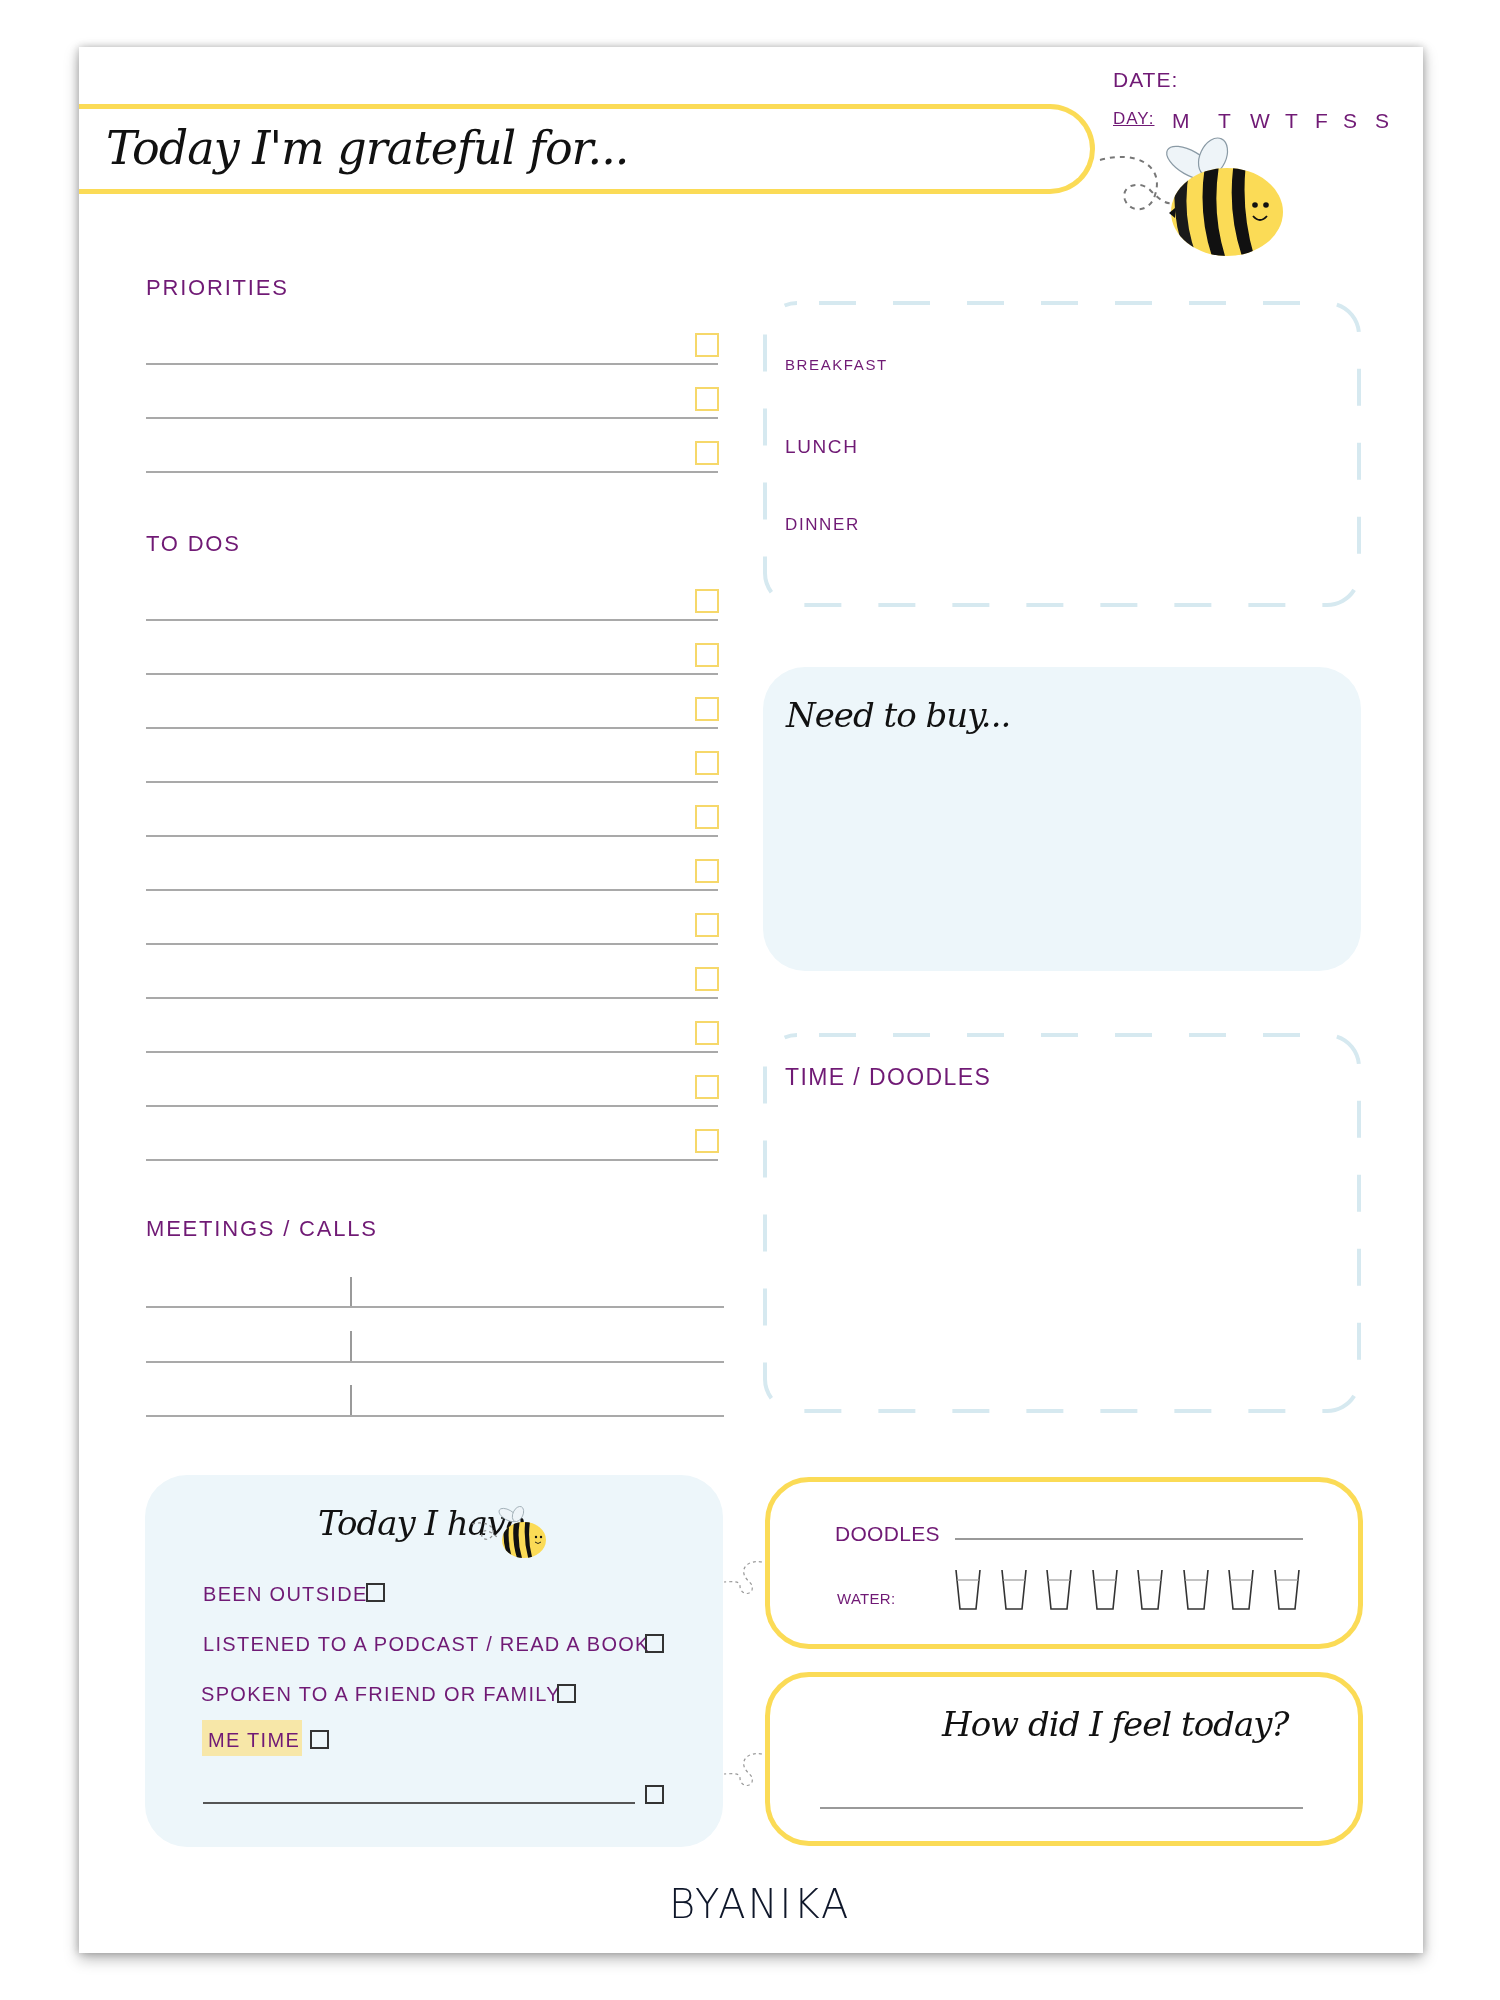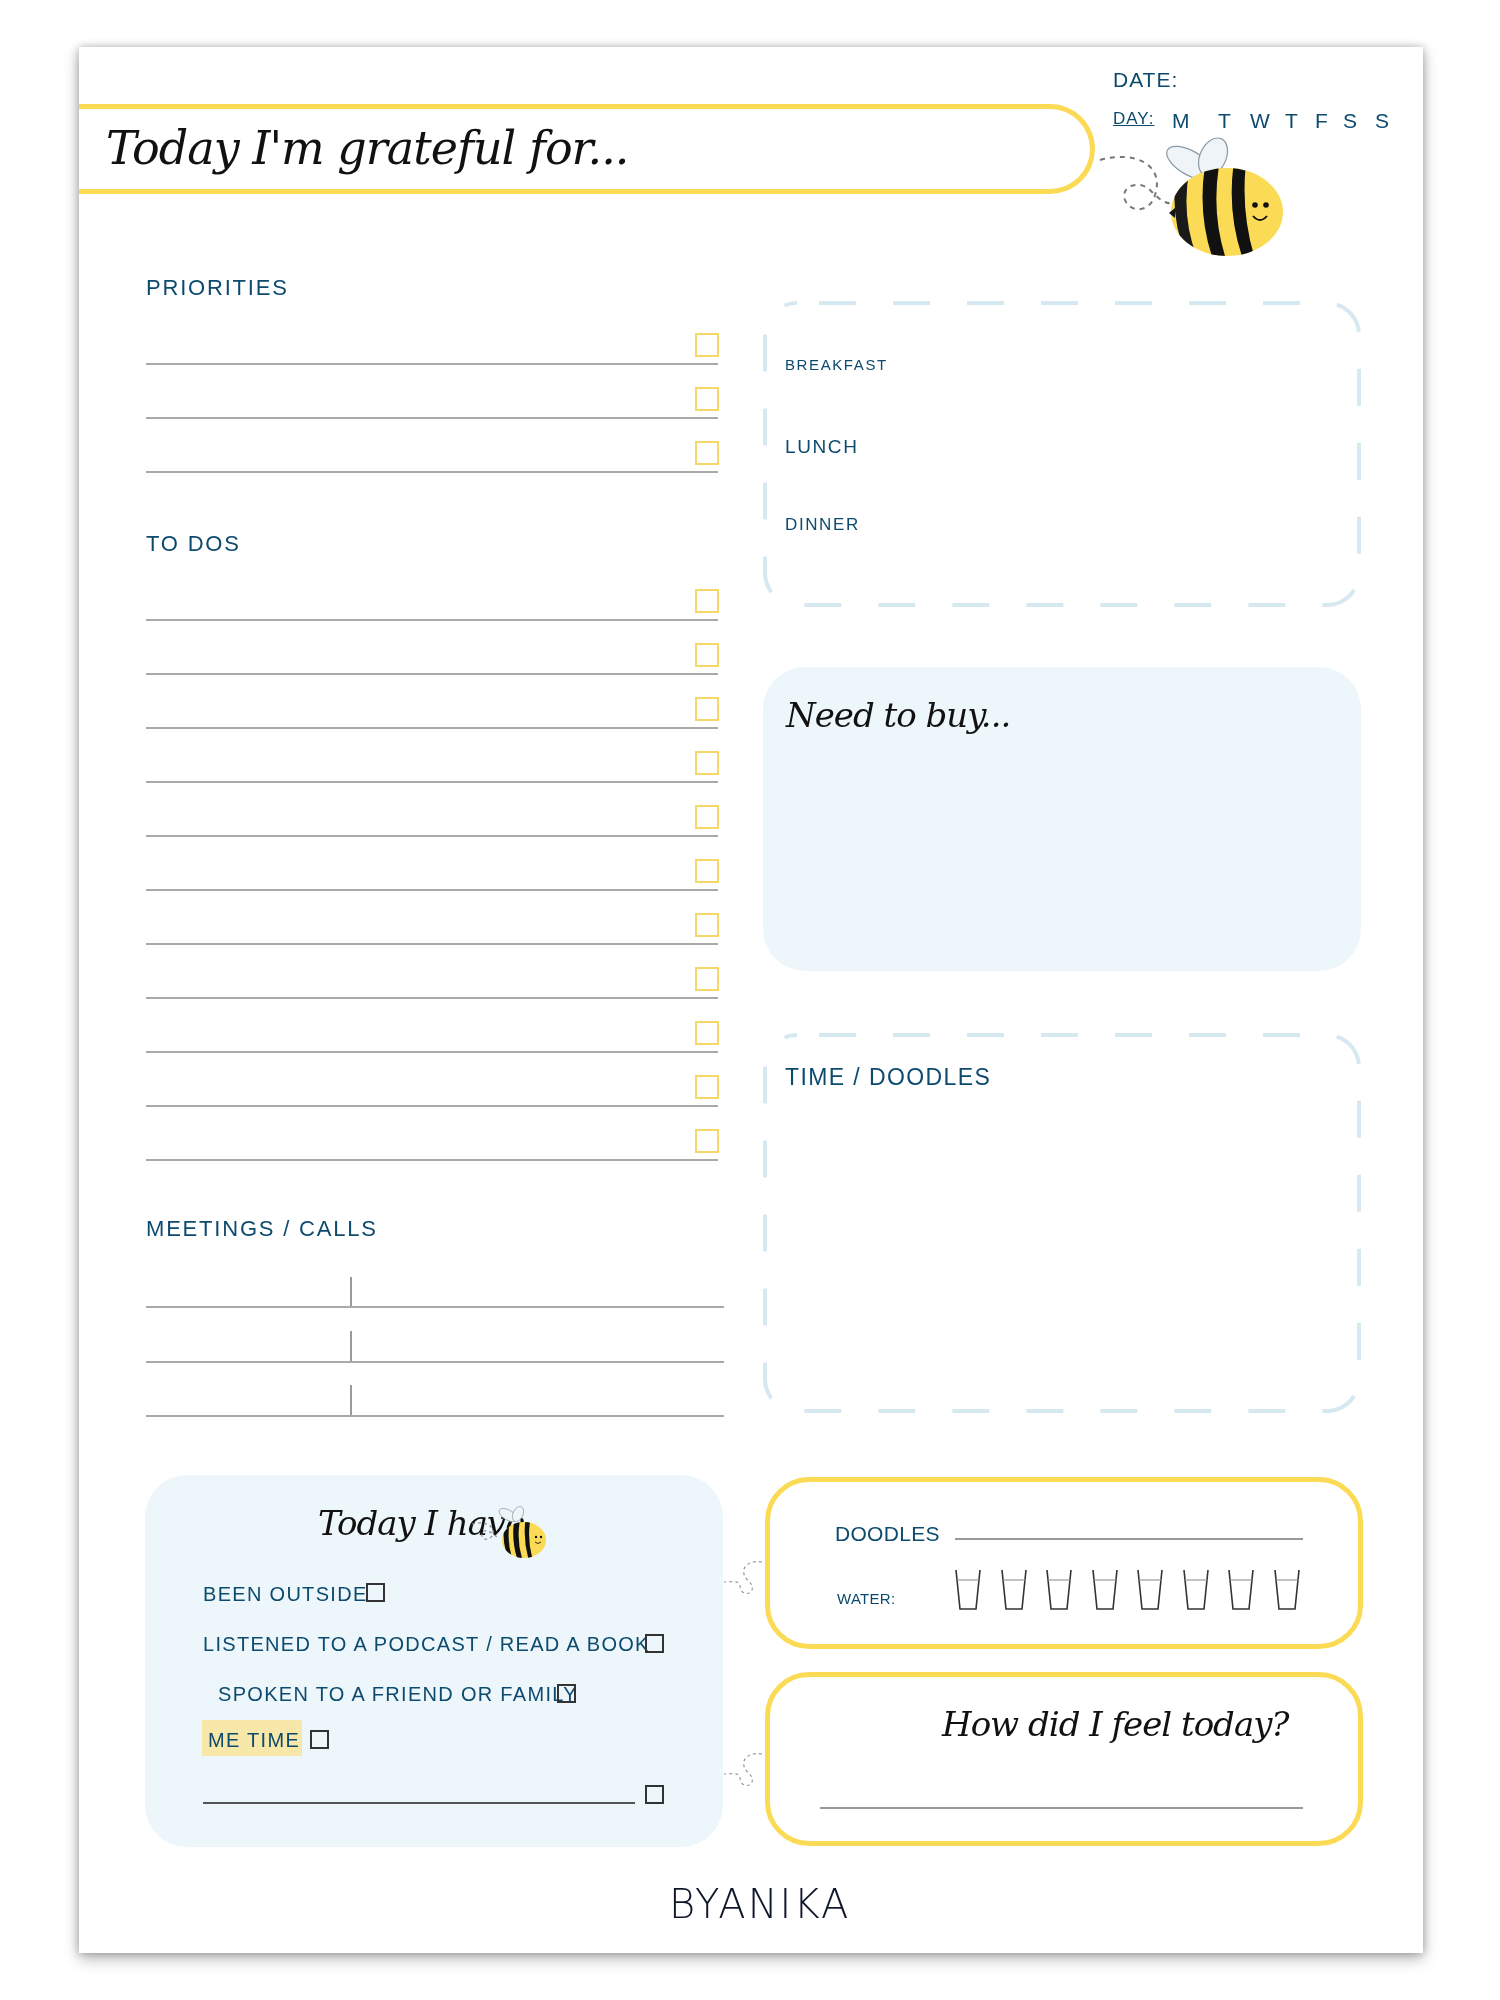--- a/index.html
+++ b/index.html
@@ -15,21 +15,21 @@
     box-shadow: 0 6px 14px rgba(0,0,0,0.28), -2px 0 8px rgba(0,0,0,0.12), 2px 0 8px rgba(0,0,0,0.12);
   }
   .abs { position: absolute; }
   .script {
     font-family: "DejaVu Serif", "Liberation Serif", serif;
     font-style: italic; color: #111; white-space: nowrap;
     letter-spacing: -1px;
   }
   .label {
     font-family: "Liberation Sans", sans-serif; font-weight: normal;
-    letter-spacing: 1.6px; white-space: nowrap; color: #0c4a6e; line-height: 1;
+    letter-spacing: 1.6px; white-space: nowrap; color: #701a75; line-height: 1;
   }
   .heading { font-size: 22px; letter-spacing: 1.8px; }
   .rule { position: absolute; height: 2px; background: #a9a9a9; }
   .ycheck {
     position: absolute; width: 20px; height: 20px; border: 2px solid #f6d86a; box-sizing: content-box; background: transparent;
   }
   .dcheck {
     position: absolute; width: 15px; height: 15px; border: 2px solid #333; background: transparent;
   }
   .dashed-box {
@@ -165,21 +165,21 @@
     <circle cx="69" cy="31" r="1.2" fill="#111"></circle>
   <path d="M63 36 Q 66 39 69 36" fill="none" stroke="#111" stroke-width="0.9"></path>
 </svg>
 
 <div class="abs label" style="left:203px; top:1584px; font-size:20px; letter-spacing:1.3px;">BEEN OUTSIDE</div>
 <div class="dcheck" style="left:366px; top:1583px;"></div>
 
 <div class="abs label" style="left:203px; top:1634px; font-size:20px; letter-spacing:1.3px;">LISTENED TO A PODCAST / READ A BOOK</div>
 <div class="dcheck" style="left:645px; top:1634px;"></div>
 
-<div class="abs label" style="left:218px; top:1684px; font-size:20px; letter-spacing:1.3px;text-align:right;">SPOKEN TO A FRIEND OR FAMILY</div>
+<div class="abs label" style="left:201px; top:1684px; font-size:20px; letter-spacing:1.3px;text-align:right;">SPOKEN TO A FRIEND OR FAMILY</div>
 <div class="dcheck" style="left:557px; top:1684px;"></div>
 
 <div class="abs" style="left:202px; top:1720px; width:100px; height:36px; background:#f7e7a8;"></div>
 <div class="abs label" style="left:208px; top:1730px; font-size:20px; letter-spacing:1.3px;">ME TIME</div>
 <div class="dcheck" style="left:310px; top:1730px;"></div>
 
 <div class="abs" style="left:203px; top:1802px; width:432px; height:2px; background:#555;"></div>
 <div class="dcheck" style="left:645px; top:1785px;"></div>
 
 <svg class="abs" style="left:722px; top:1560px;" width="44" height="40" viewBox="0 0 44 40">

